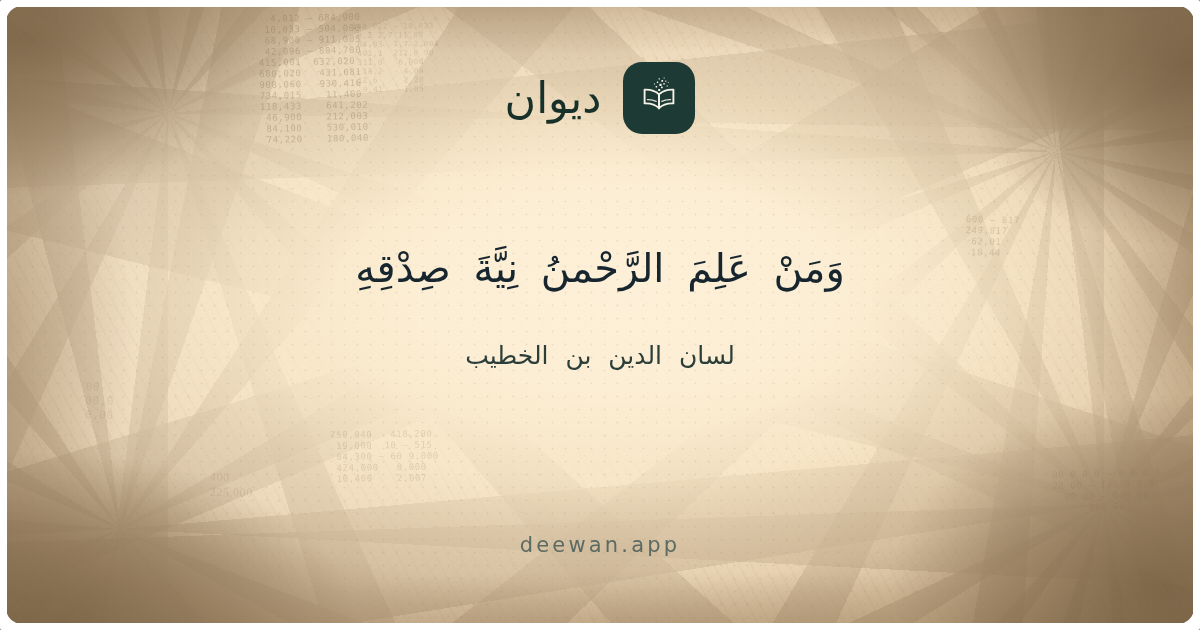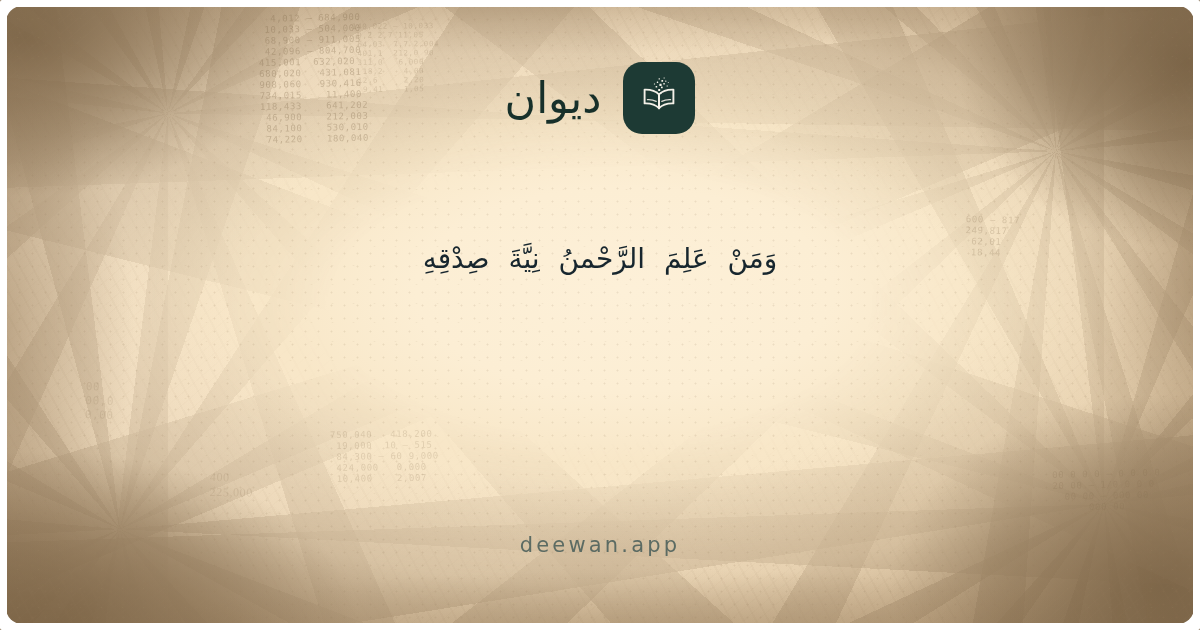--- a/index.html
+++ b/index.html
@@ -165,21 +165,21 @@
   }
 
   .quote-block {
     margin-top: 104px;
     width: 100%;
     text-align: center;
     direction: rtl;
   }
 
   .quote-line {
-    font-size: 28px;
+    font-size: 40px;
     line-height: 1.5;
     color: #17262e;
     direction: rtl;
     unicode-bidi: isolate;
     word-spacing: 10px;
     padding: 0 70px;
     font-weight: 400;
   }
 
   .author {
@@ -290,20 +290,21 @@
             <rect x="24.6" y="17.0" width="1.4" height="1.4" rx="0.3"></rect>
             <rect x="20.4" y="16.4" width="1.1" height="1.1" rx="0.3"></rect>
           </g>
         </svg>
       </span>
       <span class="brand-name">ديوان</span>
     </div>
 
     <div class="quote-block">
       <div class="quote-line">وَمَنْ عَلِمَ الرَّحْمنُ  نِيَّةَ صِدْقِهِ</div>
+      <div class="author">لسان الدين بن الخطيب</div>
     </div>
 
     <div class="site">deewan.app</div>
   </div>
 
   <div class="frame"></div>
   <div class="frame-inner"></div>
 </div>
 
 </body></html>

